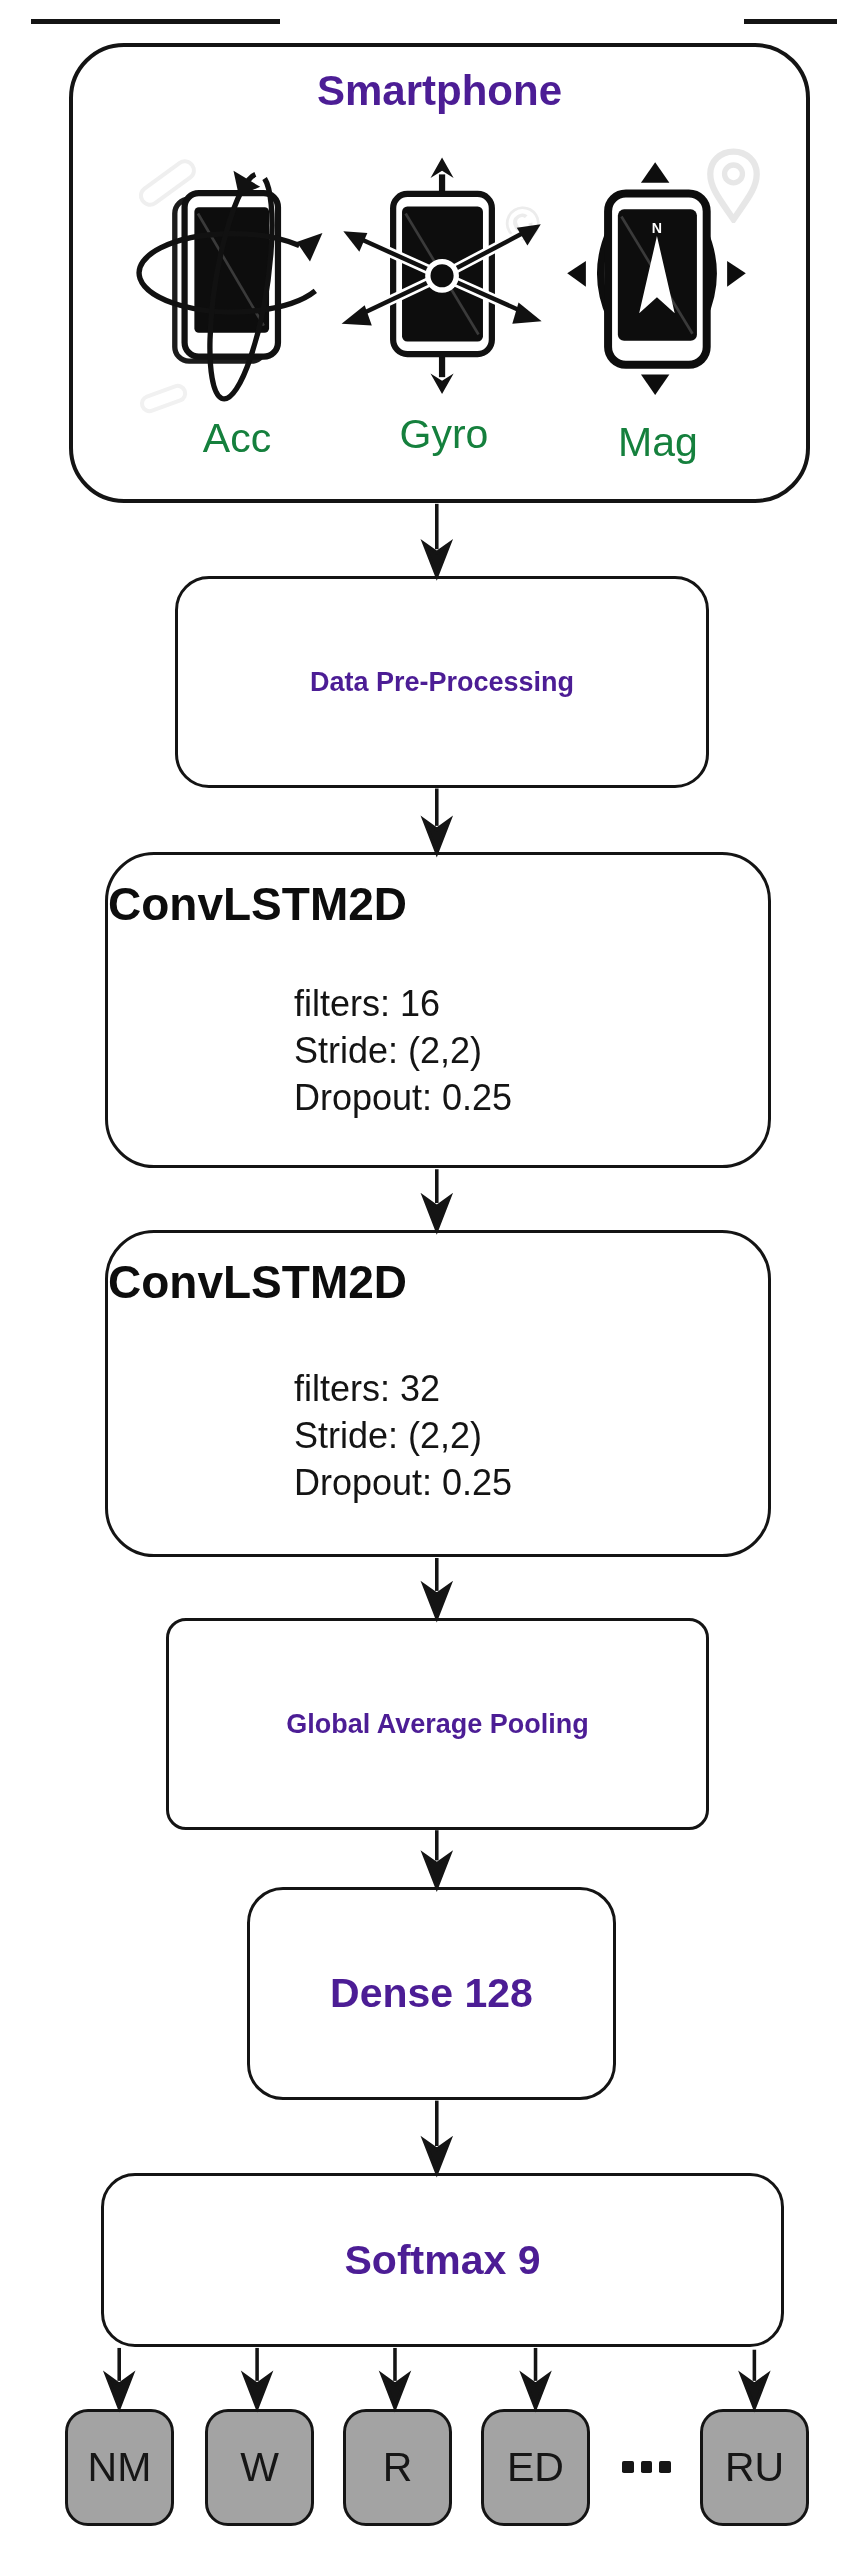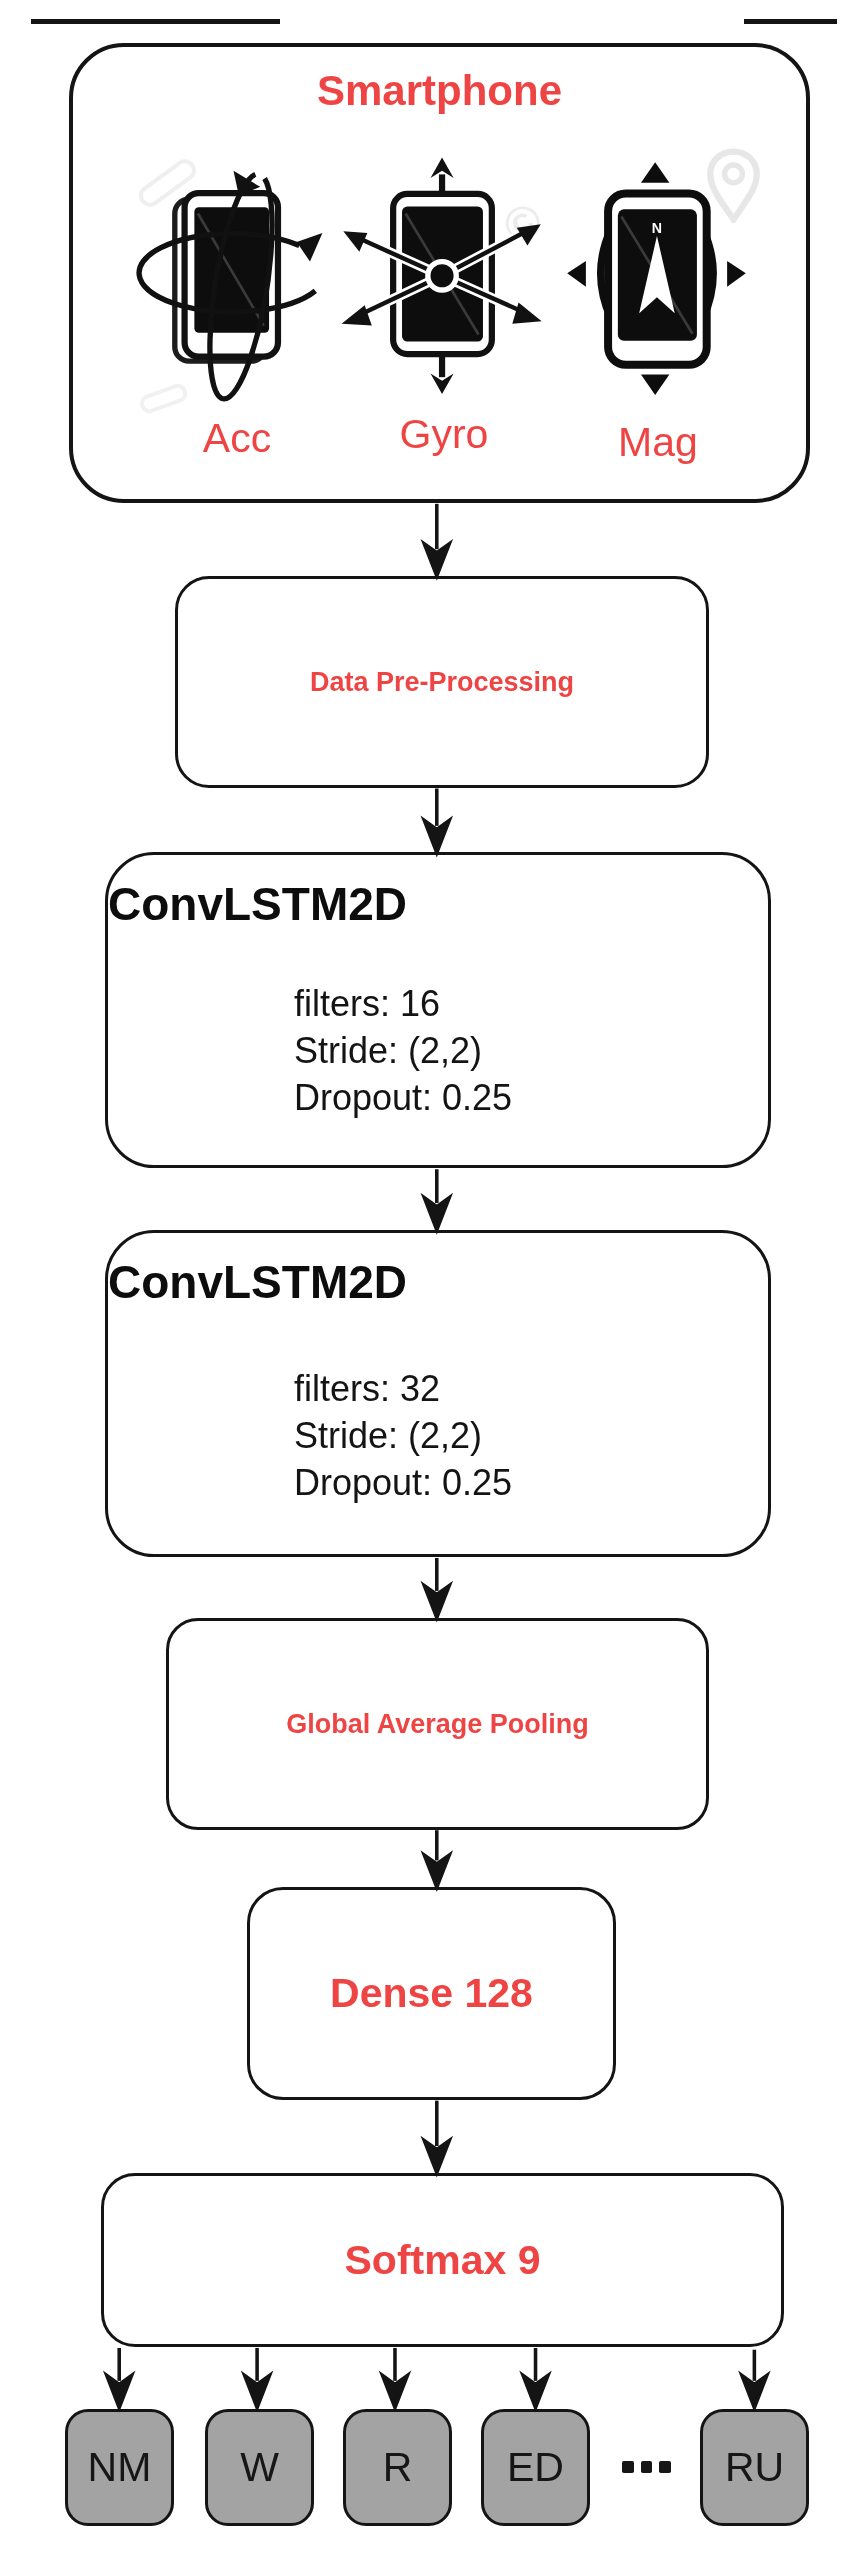--- a/index.html
+++ b/index.html
@@ -1,40 +1,40 @@
 <!DOCTYPE html>
 <html style="font-size:14.2px"><head>
 <meta charset="utf-8">
 <style>
   html,body{margin:0;padding:0;background:#ffffff;}
   .stage{
     position:relative;width:854px;height:2576px;background:#ffffff;overflow:hidden;
     font-family:"Liberation Sans","DejaVu Sans",sans-serif;color:#0d0d0d;
   }
   .box{position:absolute;background:#ffffff;border:3.6px solid #141414;box-sizing:border-box;}
-  .title{font-weight:bold;color:#ef4444;white-space:nowrap;}
+  .title{font-weight:bold;color:#4c1d95;white-space:nowrap;}
   .center-title{display:flex;align-items:center;justify-content:center;width:100%;height:100%;}
   
   .frag{position:absolute;height:5.3px;background:#141414;top:18.7px;}
   
   .smartphone{left:69px;top:43px;width:741px;height:460px;border-radius:55px;border-width:4.4px;}
   .smartphone .phone-title{position:absolute;top:19.6px;left:0;width:100%;text-align:center;font-size:42px;}
-  .sensor-label{position:absolute;transform:translate(-50%,-50%);font-size:41px;color:#ef4444;white-space:nowrap;}
+  .sensor-label{position:absolute;transform:translate(-50%,-50%);font-size:41px;color:#15803d;white-space:nowrap;}
   .icon-svg{position:absolute;}
   .watermark{position:absolute;pointer-events:none;}
   .wm-text{position:absolute;color:#ececec;font-weight:bold;transform:rotate(-32deg);}
   .wm-streak{position:absolute;border:4.4px solid #efefef;border-radius:10.7px;}
   
   .dpp{left:175px;top:576px;width:534px;height:212px;border-radius:34px;}
   .dpp .title,.gap .title{font-size:27px;}
   .conv1{left:105px;top:852px;width:666px;height:316px;border-radius:49px;}
   .conv2{left:105px;top:1230px;width:666px;height:327px;border-radius:49px;}
   .conv-title{position:absolute;top:22px;left:0;width:100%;text-align:left;font-size:46px;font-weight:bold;}
   .params{position:absolute;left:186px;top:125px;font-size:36px;line-height:47px;color:#141414;}
-  .gap{left:166px;top:1618px;width:543px;height:212px;border-radius:32px;}
+  .gap{left:166px;top:1618px;width:543px;height:212px;border-radius:20px;}
   .dense{left:247px;top:1887px;width:369px;height:213px;border-radius:36px;text-align:right;}
   .dense .title,.softmax .title{font-size:41px;}
   .softmax{left:101px;top:2173px;width:683px;height:174px;border-radius:34px;}
   
   .out-box{position:absolute;top:2409px;width:109px;height:117px;border:3.6px solid #141414;border-radius:23px;
            background:#a3a3a3;box-sizing:border-box;display:flex;align-items:center;justify-content:center;
            font-size:41px;color:#161616;}
   .ellipsis{position:absolute;left:622px;top:2461px;display:flex;gap:7.1px;}
   .ellipsis span{width:11.6px;height:11.6px;background:#161616;border-radius:1.8px;display:block;}
   .arrow-layer{position:absolute;left:0;top:0;pointer-events:none;}

